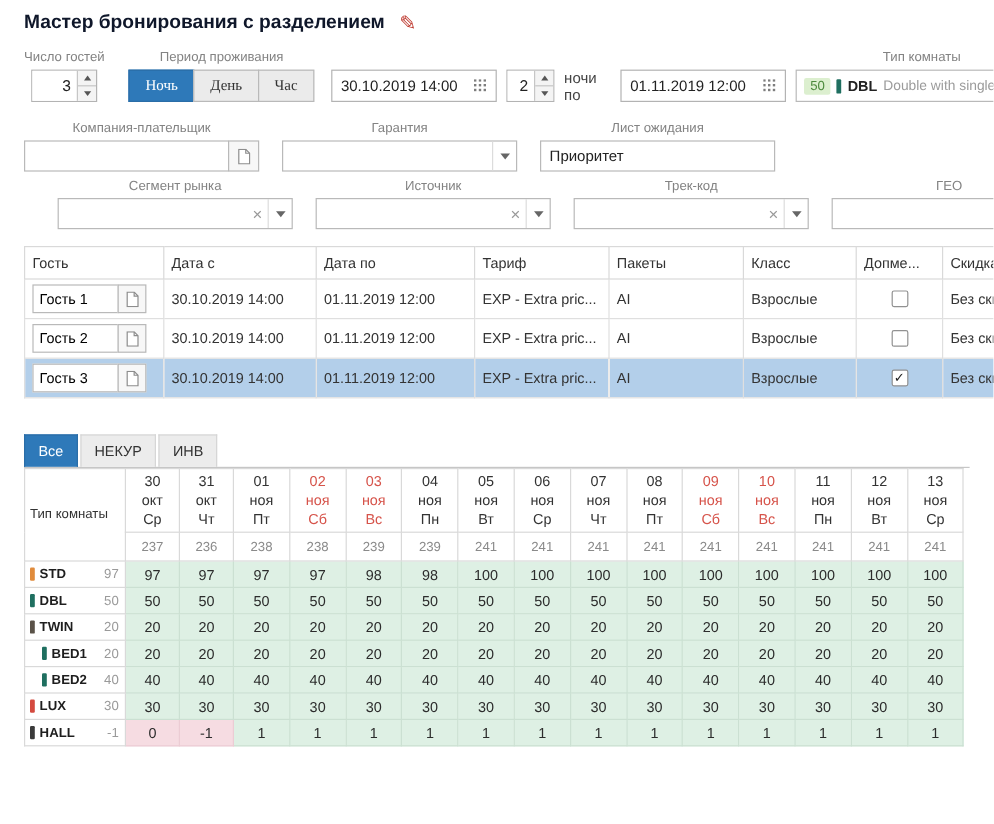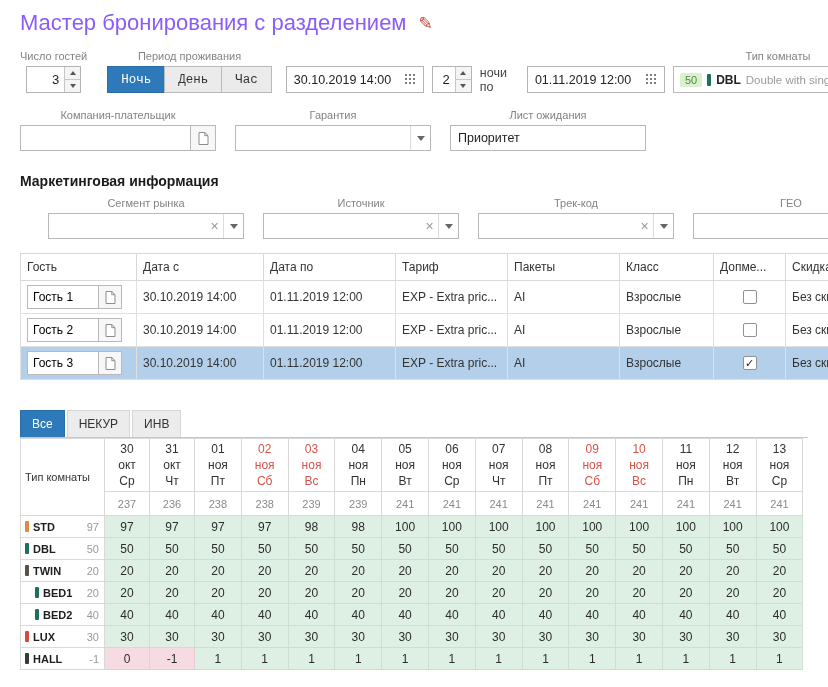--- a/index.html
+++ b/index.html
@@ -1,21 +1,21 @@
 <!DOCTYPE html>
 <html><head>
 <meta charset="utf-8">
 <style>
   *{box-sizing:border-box;margin:0;padding:0;}
   html,body{background:#fff;}
   #app{width:828px;height:687px;overflow:hidden;position:relative;background:#fff;
        font-family:"Liberation Sans",sans-serif;font-size:12px;color:#333;}
 
   .title-row{display:flex;align-items:center;gap:12px;padding:10px 0 0 20px;}
-  .title-row h1{font-size:22px;font-weight:400;color:#8b5cf6;}
+  .title-row h1{font-size:16px;font-weight:700;color:#0f172a;}
   .pencil{color:#c03d33;font-size:17px;cursor:pointer;line-height:1;}
 
   .form-row{display:flex;align-items:flex-end;padding-left:20px;}
   .row1{margin-top:14px;}
   .row2{margin-top:16px;column-gap:19px;}
   .row3{margin-top:6px;column-gap:19px;padding-left:48px;}
   .fgroup{display:flex;flex-direction:column;align-items:center;}
   .flabel{font-size:11px;color:#838383;margin-bottom:4px;white-space:nowrap;}
   .ml20{margin-left:20px;}.ml14{margin-left:14px;}.ml8{margin-left:8px;}
   .midtext{height:27px;display:flex;align-items:center;margin-left:8px;color:#444;font-size:12.5px;}
@@ -25,21 +25,21 @@
   .spin.guests input{width:37px;}
   .spin.nights input{width:22px;}
   .arr{width:16px;border-left:1px solid #c6c6c6;display:flex;flex-direction:column;background:#f4f4f4;}
   .arr span{flex:1;display:flex;align-items:center;justify-content:center;cursor:pointer;}
   .arr span:first-child{border-bottom:1px solid #c6c6c6;}
   .tri-up{width:0;height:0;border-left:3px solid transparent;border-right:3px solid transparent;border-bottom:4px solid #555;}
   .tri-down{width:0;height:0;border-left:3px solid transparent;border-right:3px solid transparent;border-top:4px solid #555;}
 
   .btn-group{display:flex;}
   .pbtn{height:27px;padding:0 13px;border:1px solid #b9b9b9;background:#ebebeb;color:#333;
-        font-family:Liberation Mono, monospace;font-size:12.5px;cursor:pointer;margin-left:-1px;}
+        font-family:Liberation Serif, serif;font-size:12.5px;cursor:pointer;margin-left:-1px;}
   .pbtn:first-child{margin-left:0;}
   .pbtn.active{background:#2e79b9;border-color:#2a6da7;color:#fff;}
 
   .datefield{display:flex;align-items:center;width:138px;height:27px;border:1px solid #b3b3b3;
              background:#fff;padding:0 7px;cursor:pointer;}
   .datefield .val{flex:1;font-size:12.5px;color:#222;}
 
   .iwb{display:flex;}
   .txt{width:171px;height:26px;border:1px solid #b9b9b9;padding:0 6px;font-family:inherit;font-size:12.5px;outline:none;background:#fff;}
   .icon-btn{width:26px;height:26px;margin-left:-1px;border:1px solid #b9b9b9;background:#f7f7f7;
@@ -218,21 +218,20 @@
 
     <div class="fgroup">
       <div class="flabel">Лист ожидания</div>
       <div class="select">
         <span class="val">Приоритет</span>
 
       </div>
     </div>
   </div>
 
-  <h2 class="mkt">Маркетинговая информация</h2>
 
   <div class="form-row row3">
     <div class="fgroup">
       <div class="flabel">Сегмент рынка</div>
       <div class="combo">
         <span class="cval"></span>
         <span class="clear">×</span>
         <span class="caretbox">
             <i class="caret"></i>
           </span>

